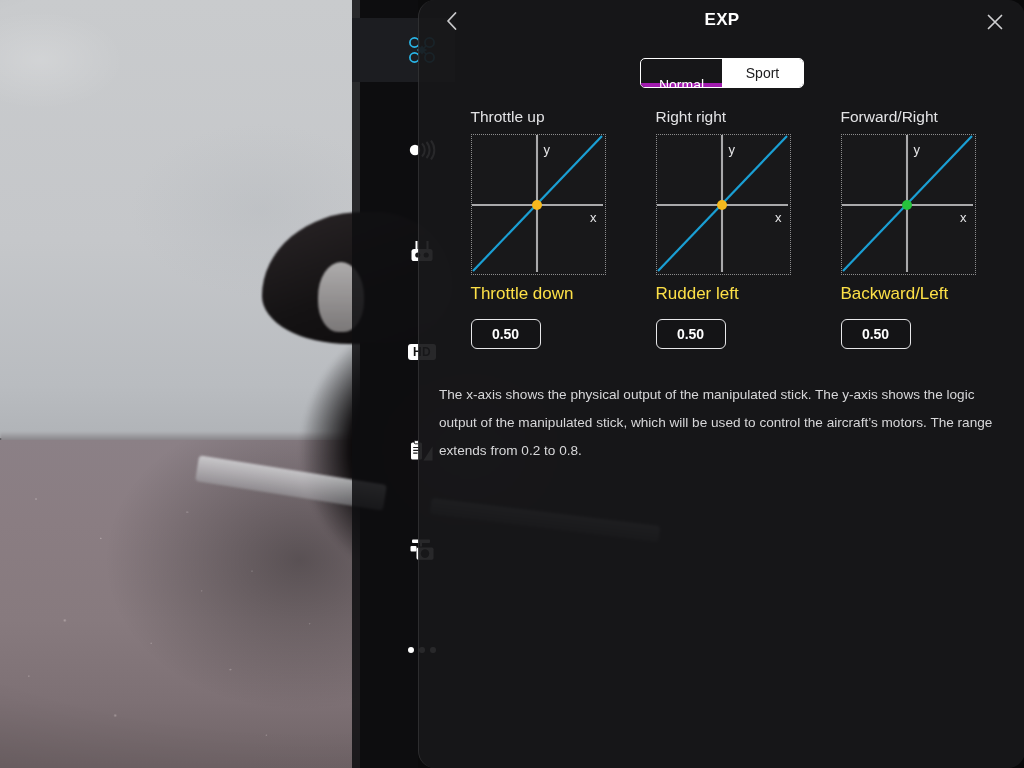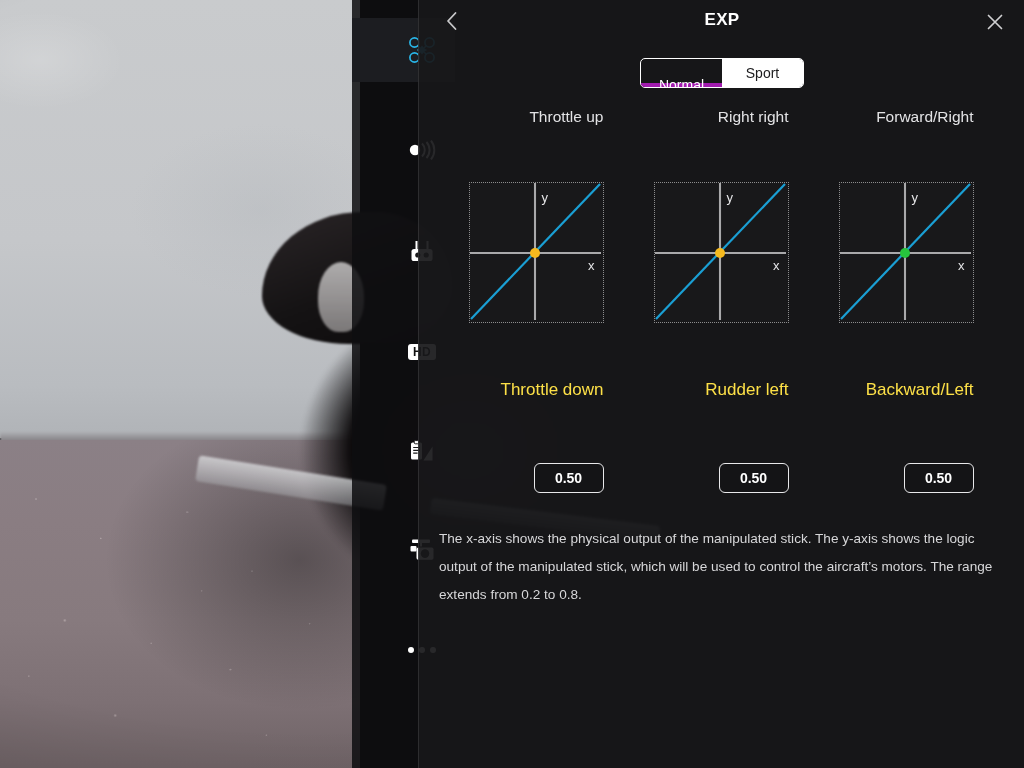--- a/index.html
+++ b/index.html
@@ -97,20 +97,21 @@
     letter-spacing:.3px;
   }
   .dots{display:flex;gap:5px;}
   .dots i{width:6px;height:6px;border-radius:50%;background:#fff;display:block;}
 
   
   .panel{
     position:absolute;left:418px;top:0;width:606px;height:768px;
     background:rgba(24,24,26,.93);
     border-left:1px solid rgba(255,255,255,.10);
+    border-radius:17px;
   }
   .panel-header{position:relative;height:44px;}
   .back-btn{
     position:absolute;left:14px;top:4px;width:38px;height:38px;
     display:flex;align-items:center;justify-content:center;
     color:#c9c9cb;
   }
   .panel-title{
     position:absolute;left:0;right:0;top:10px;text-align:center;
     color:#ffffff;font-size:17px;font-weight:bold;letter-spacing:.4px;
@@ -128,21 +129,21 @@
   }
   .seg-item{
     display:flex;align-items:center;justify-content:center;
     min-width:61px;padding:0 10px;font-size:14px;line-height:1;
   }
   .seg-item.on{background:#a21caf;color:#ffffff;margin-top:24px;}
   .seg-item.off{background:#ffffff;color:#1b1b1d;}
 
   
   .graph-row{display:flex;justify-content:center;gap:52px;margin-top:20px;}
-  .graph-col{width:133px;display:flex;flex-direction:column;align-items:flex-end;gap:48px;}
+  .graph-col{width:133px;display:flex;flex-direction:column;align-items:flex-start;}
   .graph-top-label{
     color:#e3e3e5;font-size:15.5px;margin-bottom:8px;white-space:nowrap;
   }
   .graph-box{
     position:relative;width:133px;height:139px;
     border:1px dotted rgba(235,235,235,.55);
     background:rgba(255,255,255,.012);
   }
   .graph-box svg{position:absolute;left:0;top:0;}
   .ax-label{

